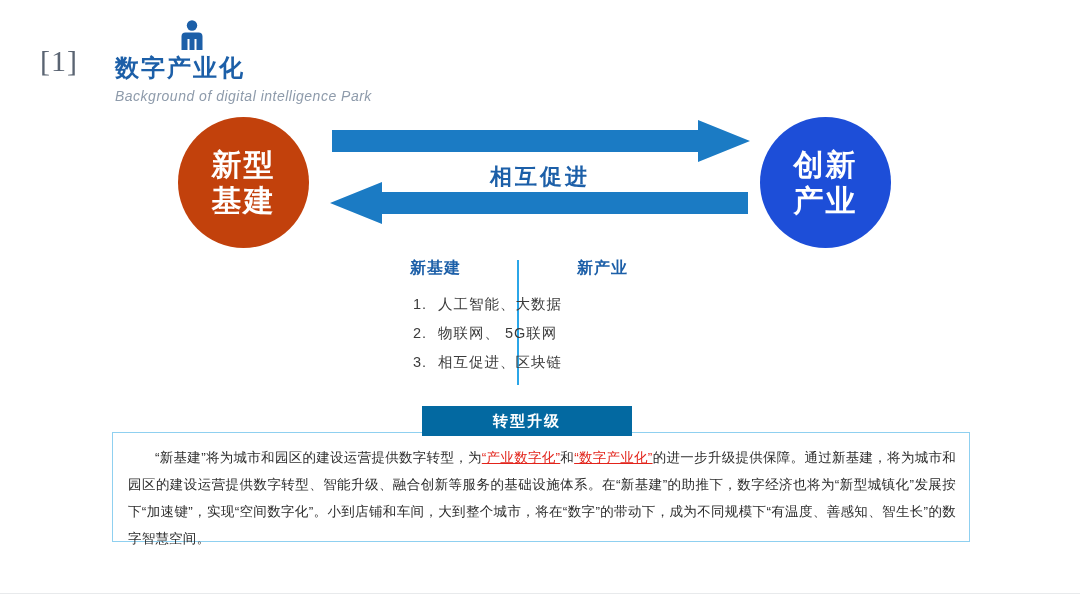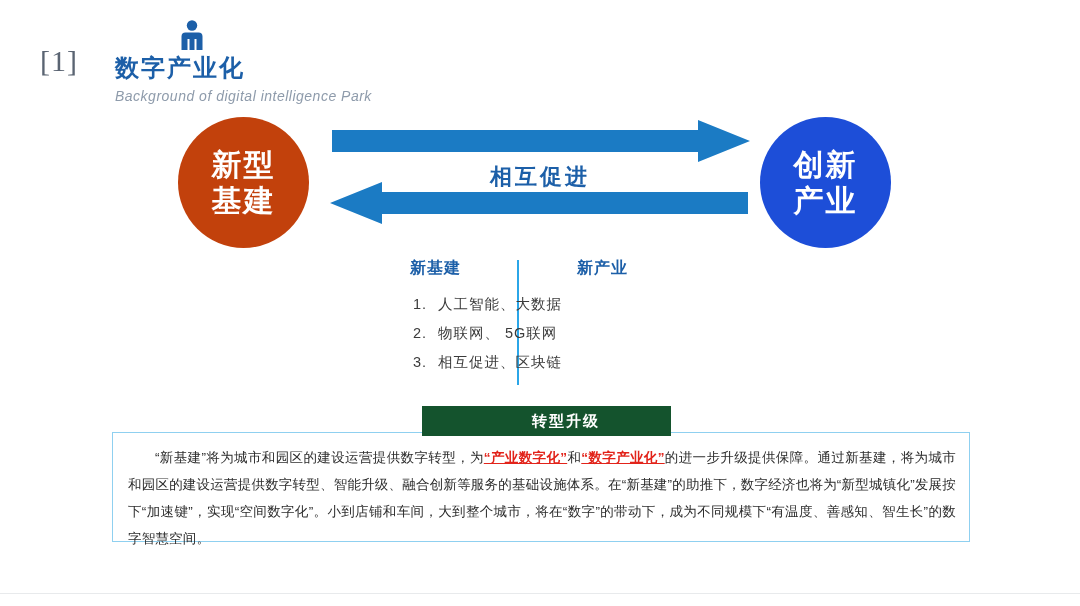--- a/index.html
+++ b/index.html
@@ -157,43 +157,42 @@
     border: 1px solid #8fd0f0;
     background: #ffffff;
     box-sizing: border-box;
   }
   .bottom-tab {
     position: absolute;
     left: 422px;
     top: 406px;
     width: 210px;
     height: 30px;
-    background: #14532d;
+    background: #0369a1;
     color: #fff;
     font-size: 15px;
     font-weight: bold;
     letter-spacing: 2px;
     display: flex;
     align-items: center;
     justify-content: center;
-    padding-left: 39px;
   }
   .bottom-text {
     position: absolute;
     left: 128px;
     top: 444px;
     width: 828px;
     font-size: 13.5px;
     line-height: 2.0;
     color: #2c2c2c;
     text-align: justify;
     text-indent: 2em;
     letter-spacing: 0.2px;
   }
-  .rd { color: #e2231a; font-weight: bold; }
+  .rd { color: #e2231a; font-weight: normal; }
   .u { text-decoration: underline; }
 
   
   .footer-rule {
     position: absolute;
     left: 0;
     bottom: 12px;
     width: 1080px;
     height: 1px;
     background: #e8eaec;

